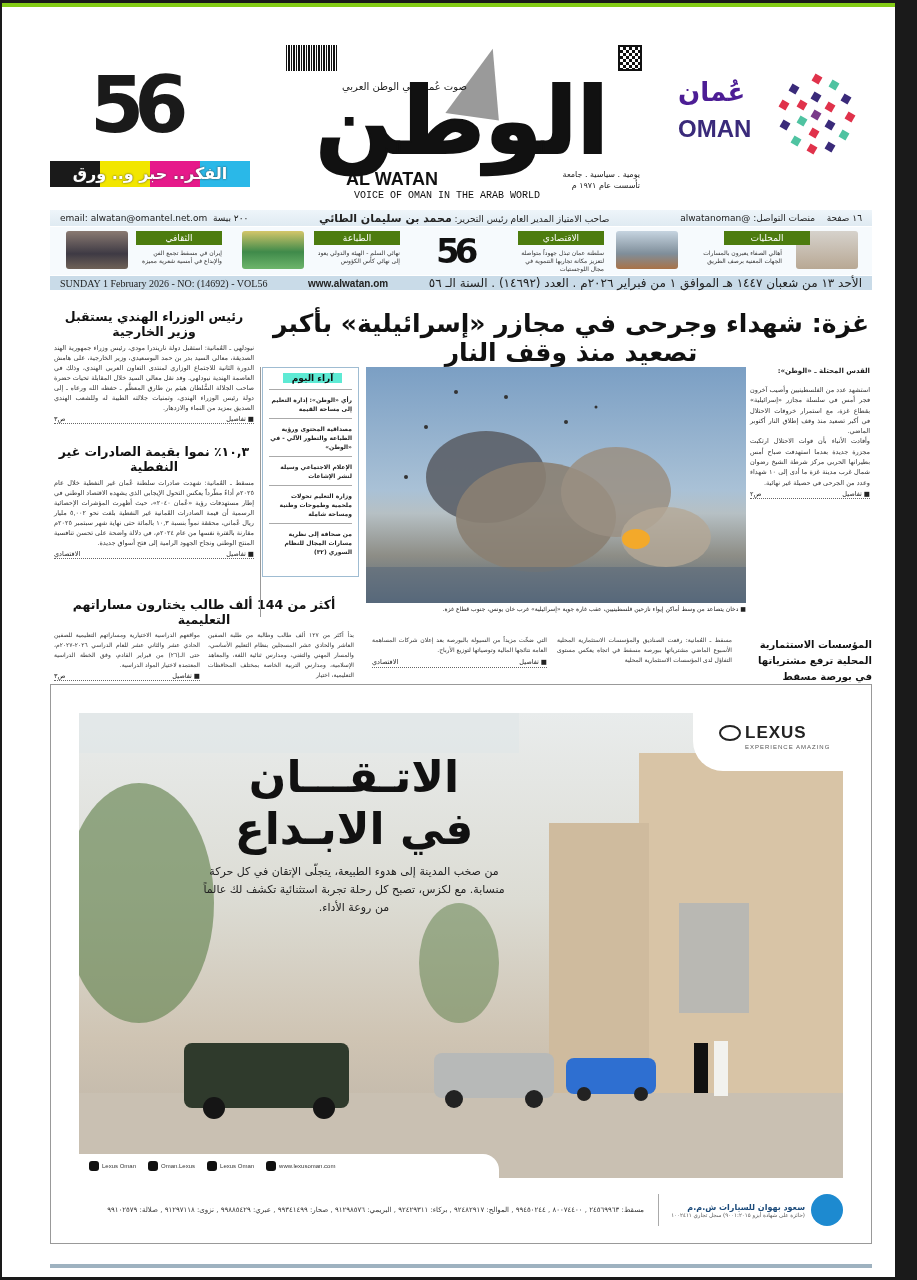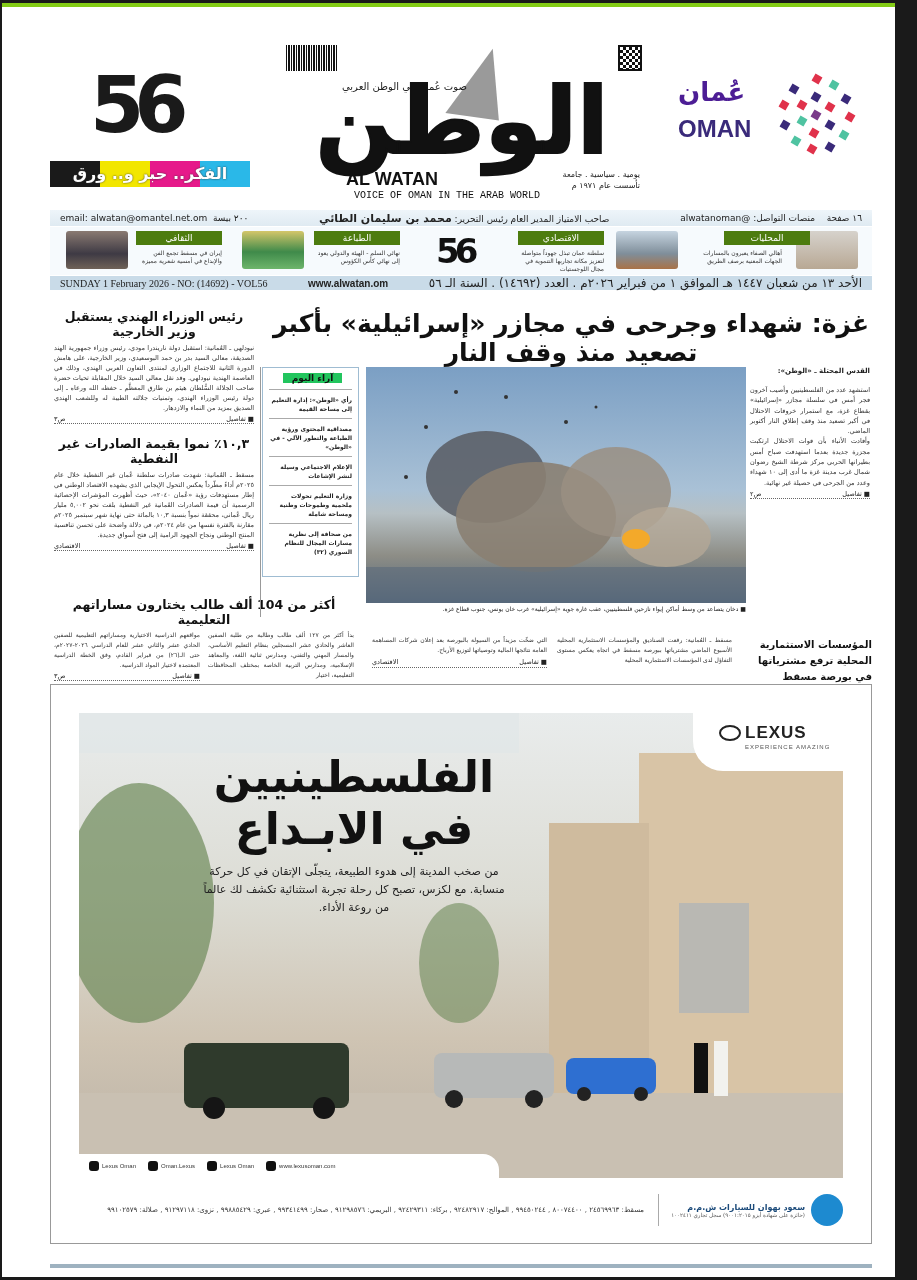--- a/index.html
+++ b/index.html
@@ -51,21 +51,21 @@
 
   
   .main-headline { position: absolute; left: 268px; top: 302px; width: 602px; text-align: center; font-size: 25px; font-weight: 900; color: #111; direction: rtl; letter-spacing: -0.5px; }
   .col-left { position: absolute; left: 52px; top: 302px; width: 200px; direction: rtl; }
   .col-left h3 { font-size: 12.5px; font-weight: 900; color: #111; text-align: center; margin-bottom: 4px; }
   .col-left p { font-size: 6.5px; line-height: 10px; color: #333; text-align: justify; }
   .more { font-size: 6.5px; color: #222; display: flex; justify-content: space-between; border-bottom: 1px dotted #666; margin-top: 2px; }
   .sep-v { position: absolute; left: 258px; top: 360px; width: 1px; height: 250px; background: #999; }
 
   .opinion-box { position: absolute; left: 260px; top: 360px; width: 97px; height: 210px; border: 1px solid #9fbcd2; background: #fff; direction: rtl; padding: 3px 6px; }
-  .op-title { background: #22c55e; font-size: 9px; font-weight: bold; text-align: center; margin: 2px 10px 6px 14px; color: #111; }
+  .op-title { background: #5eead4; font-size: 9px; font-weight: bold; text-align: center; margin: 2px 10px 6px 14px; color: #111; }
   .op-item { border-top: 1px solid #aaa; padding: 5px 0; font-size: 6px; line-height: 9px; color: #222; font-weight: bold; }
 
   .main-photo { position: absolute; left: 364px; top: 360px; width: 380px; height: 236px; overflow: hidden; background: linear-gradient(#7b9fc4 0%, #a9c1d6 52%, #b6c0c4 62%, #8d8d86 80%, #50657a 100%); }
   .photo-caption { position: absolute; left: 364px; top: 598px; width: 380px; font-size: 6px; color: #222; direction: rtl; }
   .col-right { position: absolute; left: 748px; top: 360px; width: 120px; direction: rtl; }
   .col-right .byline { font-size: 7px; font-weight: bold; color: #222; margin-bottom: 10px; }
   .col-right p { font-size: 6.5px; line-height: 10.3px; color: #333; text-align: justify; }
 
   .bottom-stories { position: absolute; left: 364px; top: 620px; width: 506px; height: 56px; direction: rtl; }
   .bs-head { position: absolute; right: 0; top: 10px; width: 130px; font-size: 10px; font-weight: 900; color: #111; text-align: right; line-height: 16px; }
@@ -182,32 +182,32 @@
 
   <div class="col-left">
     <div>
       <h3>رئيس الوزراء الهندي يستقبل وزير الخارجية</h3>
       <p>نيودلهي ـ العُمانية: استقبل دولة ناريندرا مودي، رئيس وزراء جمهورية الهند الصديقة، معالي السيد بدر بن حمد البوسعيدي، وزير الخارجية، على هامش الدورة الثانية للاجتماع الوزاري لمنتدى التعاون العربي الهندي، وذلك في العاصمة الهندية نيودلهي. وقد نقل معالي السيد خلال المقابلة تحيات حضرة صاحب الجلالة السُّلطان هيثم بن طارق المعظَّم ـ حفظه الله ورعاه ـ إلى دولة رئيس الوزراء الهندي، وتمنيات جلالته الطيبة له وللشعب الهندي الصديق بمزيد من النماء والازدهار.</p>
       <div class="more">
           <span>■ تفاصيل</span>
           <span>ص٣</span>
         </div>
     </div>
-    <div style="margin-top:12px;">
+    <div style="margin-top:20px;">
       <h3>١٠,٣٪ نموا بقيمة الصادرات غير النفطية</h3>
       <p>مسقط ـ العُمانية: شهدت صادرات سلطنة عُمان غير النفطية خلال عام ٢٠٢٥م أداءً مطّرداً يعكس التحول الإيجابي الذي يشهده الاقتصاد الوطني في إطار مستهدفات رؤية «عُمان ٢٠٤٠»، حيث أظهرت المؤشرات الإحصائية الرسمية أن قيمة الصادرات العُمانية غير النفطية بلغت نحو ٥,٠٠٢ مليار ريال عُماني، محققة نمواً بنسبة ١٠,٣ بالمائة حتى نهاية شهر سبتمبر ٢٠٢٥م مقارنة بالفترة نفسها من عام ٢٠٢٤م، في دلالة واضحة على تحسن تنافسية المنتج الوطني ونجاح الجهود الرامية إلى فتح أسواق جديدة.</p>
       <div class="more">
           <span>■ تفاصيل</span>
           <span>الاقتصادي</span>
         </div>
     </div>
   </div>
 
   <div style="position:absolute;left:52px;top:590px;width:300px;direction:rtl;">
-    <h3 style="font-size:12.5px;font-weight:900;text-align:center;margin-bottom:3px;color:#111;">أكثر من 104 ألف طالب يختارون مساراتهم التعليمية</h3>
+    <h3 style="font-size:12.5px;font-weight:900;text-align:center;margin-bottom:3px;color:#111;">أكثر من 144 ألف طالب يختارون مساراتهم التعليمية</h3>
     <div style="display:flex;gap:8px;">
       <p style="flex:1;font-size:6px;line-height:10px;color:#333;text-align:justify;">بدأ أكثر من ١٢٧ ألف طالب وطالبة من طلبة الصفين العاشر والحادي عشر المسجلين بنظام التعليم الأساسي، والمسار المهني والتقني، ومدارس ثنائية اللغة، والمعاهد الإسلامية، ومدارس التربية الخاصة بمختلف المحافظات التعليمية، اختيار</p>
       <div style="flex:1;">
         <p style="font-size:6px;line-height:10px;color:#333;text-align:justify;">مواقعهم الدراسية الاختيارية ومساراتهم التعليمية للصفين الحادي عشر والثاني عشر للعام الدراسي ٢٠٢٦-٢٠٢٧م، حتى الـ(٢٦) من فبراير القادم، وفق الخطة الدراسية المعتمدة لاختيار المواد الدراسية.</p>
         <div class="more">
             <span>■ تفاصيل</span>
             <span>ص٣</span>
           </div>
       </div>
     </div>
@@ -285,21 +285,21 @@
           <circle cx="562" cy="381" r="7" fill="#222"></circle>
         <rect x="615" y="330" width="14" height="50" fill="#111"></rect>
         <rect x="635" y="328" width="14" height="55" fill="#f2f2ee"></rect>
       </svg>
       <div class="lexus-logo">
         <div class="lexus-mark"></div>
         <div class="lexus-word">LEXUS</div>
         <div class="lexus-sub">EXPERIENCE AMAZING</div>
       </div>
       <div class="ad-headline">
-        <div>الفلسطينيين</div>
+        <div>الاتـقـــان</div>
         <div>في الابـداع</div>
       </div>
       <div class="ad-body">من صخب المدينة إلى هدوء الطبيعة، يتجلّى الإتقان في كل حركة منسابة. مع لكزس، تصبح كل رحلة تجربة استثنائية تكشف لك عالماً من روعة الأداء.</div>
       <div class="ad-social">
         <span><i class="si"></i><span>Lexus Oman</span></span>
         <span><i class="si"></i><span>Oman.Lexus</span></span>
         <span><i class="si"></i><span>Lexus Oman</span></span>
         <span><i class="si"></i><span>www.lexusoman.com</span></span>
       </div>
     </div>

